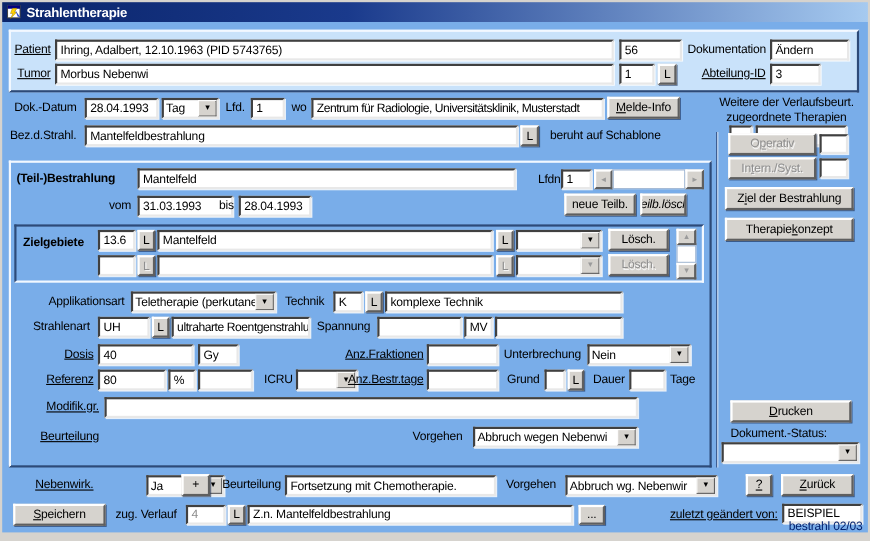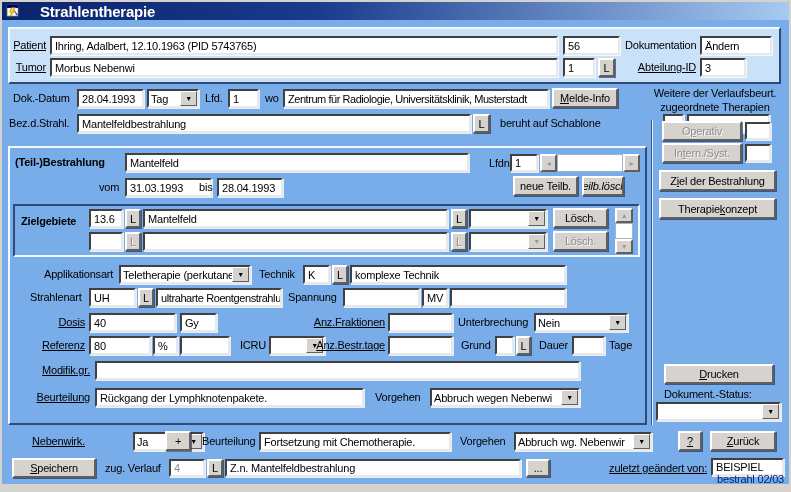--- a/index.html
+++ b/index.html
@@ -1,20 +1,20 @@
 <!DOCTYPE html>
 <html><head>
 <meta charset="utf-8">
 <style>
   html,body{margin:0;padding:0;}
   body{width:791px;height:492px;font-family:"Liberation Sans",sans-serif;font-size:11px;color:#000;letter-spacing:-0.2px;}
   #app{position:absolute;left:0;top:0;width:791px;height:492px;background:#d6d3ce;overflow:hidden;}
   #client{position:absolute;left:2px;top:20px;width:787px;height:464px;background:#79ade9;}
   #titlebar{position:absolute;left:2px;top:2px;width:787px;height:18px;background:linear-gradient(90deg,#0a246a 0%,#1a3a8c 40%,#a6caf0 100%);display:flex;align-items:center;}
-  #titlebar .ttl{color:#fff;font-weight:bold;font-size:15px;margin-left:20px;}
+  #titlebar .ttl{color:#fff;font-weight:bold;font-size:12px;margin-left:4px;}
   .appicon{width:14px;height:14px;margin-left:4px;flex:0 0 auto;}
   .lbl{position:absolute;white-space:nowrap;line-height:12px;}
   .lblr{text-align:right;text-decoration:underline;}
   .lblb{font-weight:bold;}
   .field{position:absolute;background:#fff;border:2px solid;border-color:#404040 #e8e8e8 #e8e8e8 #404040;box-shadow:1px 1px 0 rgba(255,255,255,.8);box-sizing:border-box;display:flex;align-items:center;padding:0 3px;white-space:nowrap;overflow:hidden;}
   .field.dis{color:#8c8c8c;}
   .btn{position:absolute;background:#d6d3ce;border:2px solid;border-color:#ffffff #5f5f5f #5f5f5f #ffffff;box-shadow:1px 1px 0 rgba(15,35,75,.6);box-sizing:border-box;display:flex;align-items:center;justify-content:center;white-space:nowrap;cursor:default;overflow:hidden;}
   .btn .u{text-decoration:underline;}
   .btn.dis{color:#8f8f8f;text-shadow:1px 1px 0 #f5f5f5;}
   .combo{position:absolute;background:#fff;border:2px solid;border-color:#404040 #e8e8e8 #e8e8e8 #404040;box-shadow:1px 1px 0 rgba(255,255,255,.8);box-sizing:border-box;display:flex;align-items:stretch;overflow:hidden;}
@@ -180,21 +180,20 @@
     <div class="lbl" style="left:459px;top:319px;">Grund</div>
     <div class="field" style="left:493px;top:316px;width:19px;height:19px;"></div>
     <div class="btn" style="left:514px;top:316px;width:15px;height:19px;">L</div>
     <div class="lbl" style="left:537px;top:319px;">Dauer</div>
     <div class="field" style="left:570px;top:316px;width:33px;height:19px;"></div>
     <div class="lbl" style="left:607px;top:319px;">Tage</div>
 
     <div class="lbl lblr" style="left:28px;top:344px;width:60px;">Modifik.gr.</div>
     <div class="field" style="left:93px;top:341px;width:485px;height:19px;"></div>
     <div class="lbl lblr" style="left:28px;top:371px;width:60px;">Beurteilung</div>
-    <div class="field" style="left:93px;top:368px;width:269px;height:19px;">Rückgang der Lymphknotenpakete.</div>
     <div class="lbl" style="left:373px;top:371px;">Vorgehen</div>
     <div class="combo" style="left:428px;top:368px;width:150px;height:19px;">
       <span class="val">Abbruch wegen Nebenwi</span>
       <span class="arrow">▼</span>
     </div>
 
     <div class="btn dis" style="left:660px;top:101px;width:80px;height:20px;">
       <span>O</span>
         <span class="u">p</span>
         <span>erativ</span>

